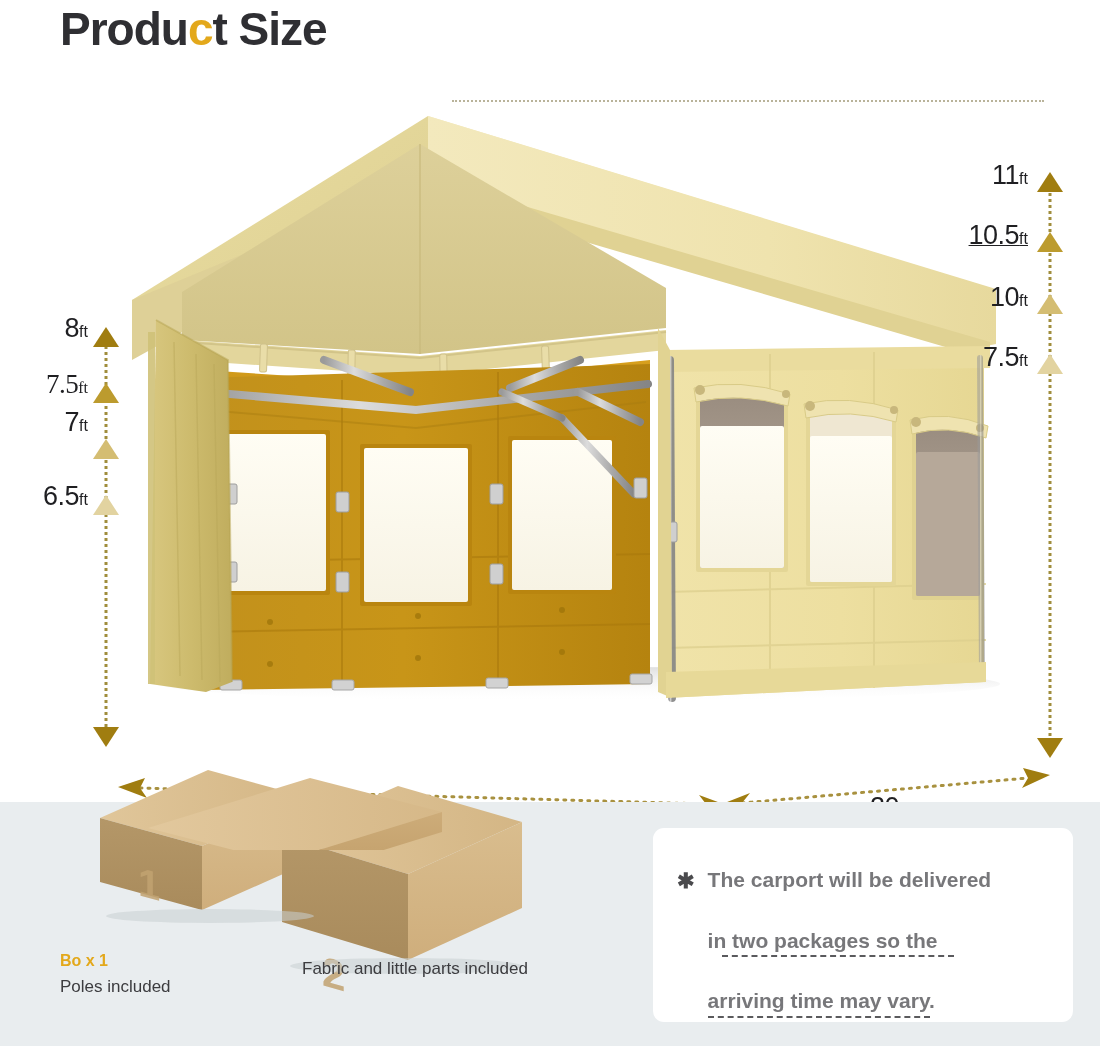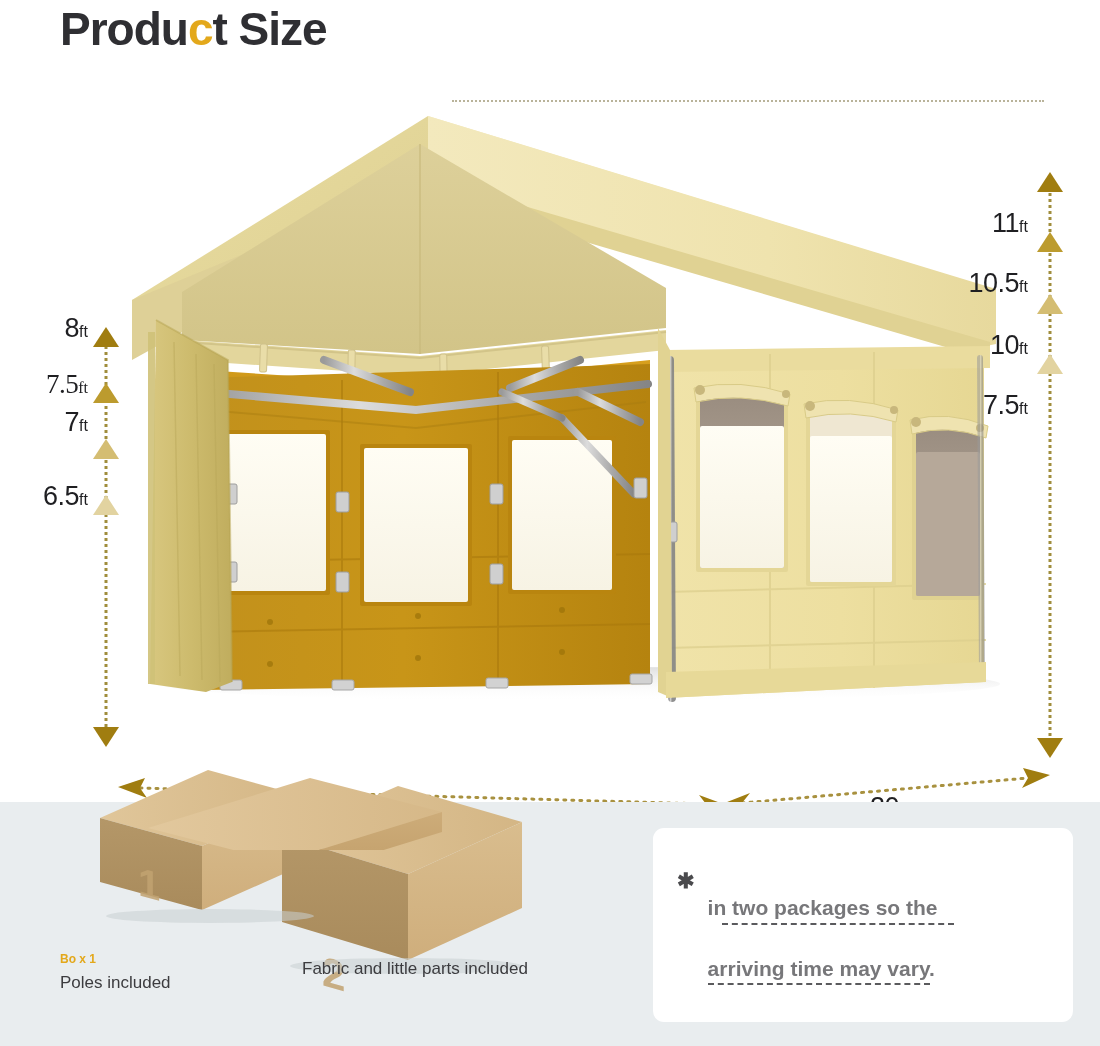--- a/index.html
+++ b/index.html
@@ -40,37 +40,37 @@
         font-family:"Liberation Sans", sans-serif; }
   .lbl .num{ font-size:27px; letter-spacing:-0.5px; }
   .lbl .unit{ font-size:16px; }
 
   
   #ruler-left{ left:88px; top:255px; width:36px; height:430px; }
   #ruler-left .lbl{ right:36px; text-align:right; }
 
   
   #ruler-right{ left:1032px; top:100px; width:36px; height:580px; }
-  #ruler-right .lbl{ right:40px; text-align:right;margin-top:48px; }
+  #ruler-right .lbl{ right:40px; text-align:right; }
 
   
   #dim-bottom{ position:absolute; left:0; top:690px; width:1100px; height:80px; }
   #dim-bottom svg{ display:block; width:1100px; height:80px; }
   .dim-h-label{ position:absolute; white-space:nowrap; color:#1f1f22; }
   .dim-h-label .num{ font-size:27px; letter-spacing:-0.5px; }
   .dim-h-label .unit{ font-size:16px; }
 
   
   #packaging{ position:absolute; left:0; top:802px; width:1100px; height:244px; background:#e9edef; }
 
   #boxes{ position:absolute; left:60px; top:-32px; width:580px; height:250px; }
   #boxes svg{ display:block; width:580px; height:250px; }
 
   .box-cap{ position:absolute; }
-  .box-cap .name{ font-size:12px; font-weight:bold; color:#e3a81b; white-space:nowrap; display:block; }
+  .box-cap .name{ font-size:16px; font-weight:bold; color:#e3a81b; white-space:nowrap; display:block; }
   .box-cap .desc{ font-size:17px; color:#3c3c3f; white-space:nowrap; display:block; margin-top:7px; }
   #cap-1{ left:60px; top:150px; }
   #cap-2{ left:302px; top:150px; }
 
   
   #note-card{
     position:absolute; left:653px; top:26px; width:420px; height:194px;
     background:#fff; border-radius:11px;
   }
   #note-inner{ position:absolute; left:24px; top:36px; width:380px; }
@@ -339,21 +339,21 @@
 
   <div class="ruler" id="ruler-right">
     <div class="stem" style="top:14px; height:556px;"></div>
 
     <div class="tick up" style="top:0px; border-bottom:20px solid #a07d10;"></div>
     <div class="lbl" style="top:-12px;">
       <span class="num">11</span><span class="unit">ft</span>
     </div>
 
     <div class="tick up" style="top:60px; border-bottom:20px solid #bc9b2e;"></div>
-    <div class="lbl" style="top:48px;">
+    <div class="lbl" style="top:48px;text-decoration:underline;">
       <span class="num">10.5</span><span class="unit">ft</span>
     </div>
 
     <div class="tick up" style="top:122px; border-bottom:20px solid #d4bd72;"></div>
     <div class="lbl" style="top:110px;">
       <span class="num">10</span><span class="unit">ft</span>
     </div>
 
     <div class="tick up" style="top:182px; border-bottom:20px solid #e2d3a0;"></div>
     <div class="lbl" style="top:170px;">
@@ -431,20 +431,21 @@
   </div>
   <div class="box-cap" id="cap-2">
     <span class="desc">Fabric and little parts included</span>
   </div>
 
   <div id="note-card">
     <div id="note-inner">
       <div id="note-row">
         <span id="note-star">✱</span>
         <div class="note-lines">
+          <div class="note-line">The carport will be delivered</div>
           <div class="note-line underlined u2">in two packages so the</div>
           <div class="note-line underlined u3">arriving time may vary.</div>
         </div>
       </div>
     </div>
   </div>
 </div>
 
 <svg style="position:absolute; left:60px; top:770px; width:460px; height:80px; pointer-events:none;" viewBox="0 0 460 80" xmlns="http://www.w3.org/2000/svg">
   <defs>

